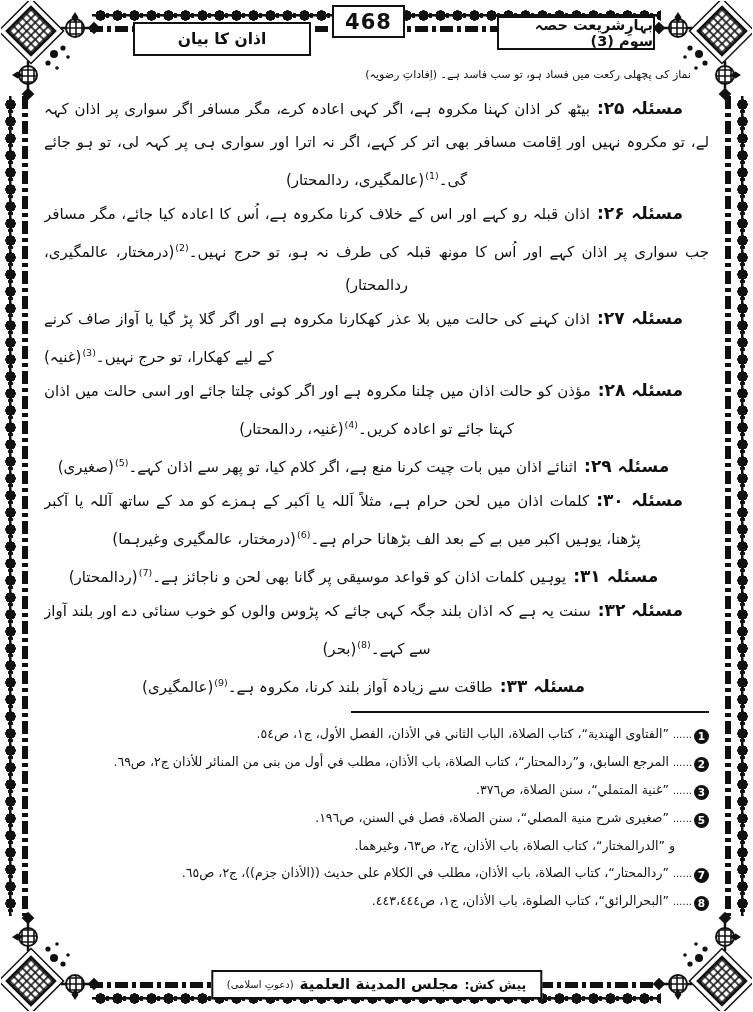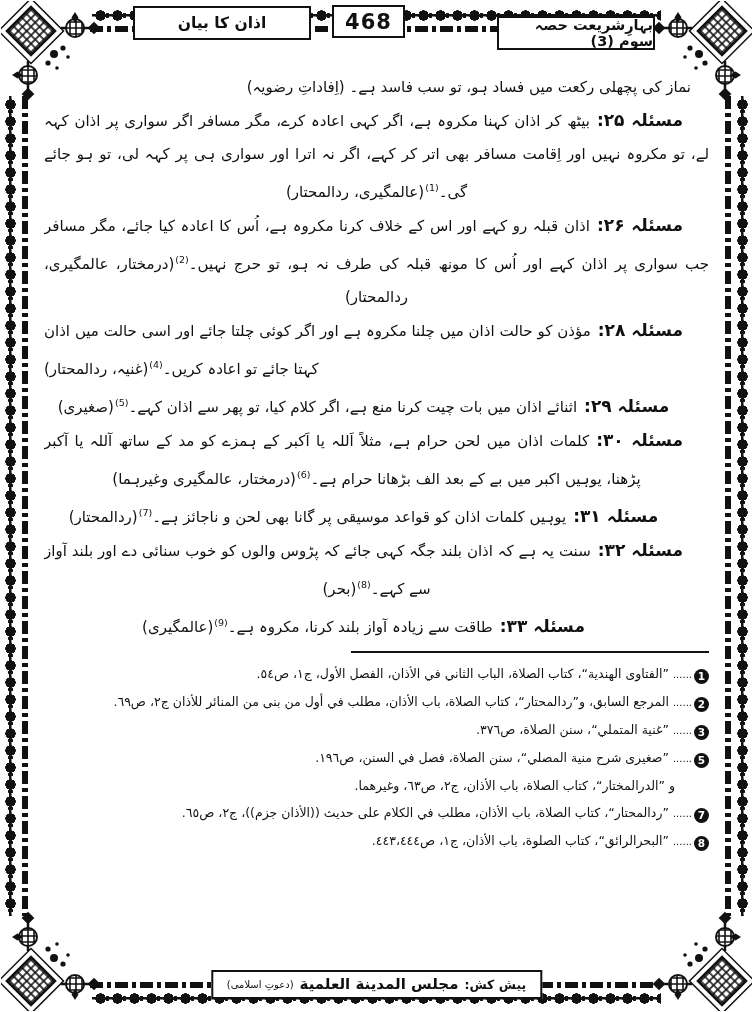--- a/index.html
+++ b/index.html
@@ -56,28 +56,28 @@
   .c-br { bottom:1px; right:1px; transform:scale(-1,-1); }
 
   
   .hdr-box {
     position:absolute; z-index:3; background:#fff; border:2.5px solid #111;
     display:flex; align-items:center; justify-content:center;
     direction:rtl; font-weight:bold;
   }
   .hdr-book    { top:16px; left:497px; width:158px; height:34px; font-size:14.5px; }
   .hdr-page    { top:5px; left:332px; width:73px;  height:33px; font-size:21px; letter-spacing:1px; direction:ltr; }
-  .hdr-chapter { top:6px; left:133px; width:178px; height:34px; font-size:15.5px; }
+  .hdr-chapter { top:22px; left:133px; width:178px; height:34px; font-size:15.5px; }
 
   
   .content {
     position:absolute; z-index:2; left:44px; right:44px; top:58px; bottom:48px;
     direction:rtl; overflow:hidden;
   }
-  .intro { font-size:15px; line-height:34px; text-align:right; padding-left:20px; text-indent:18px;margin-top:12px; }
+  .intro { font-size:11px; line-height:34px; text-align:right; padding-left:20px; text-indent:18px; }
   .masla { font-size:15px; line-height:33px; text-align:justify; text-align-last:center; text-indent:26px; }
   .masla .label { font-weight:bold; font-size:17px; margin-left:7px; }
   .masla .sup { font-size:9.5px; direction:ltr; unicode-bidi:isolate; vertical-align:6px; }
   .masla .ref { margin-right:1px; }
   #masail .masla:nth-child(3) { text-align-last:left; }
 
   .fn-sep { width:358px; border-top:2px solid #111; margin:7px 0 7px auto; }
   .fn { font-size:12.5px; line-height:27px; text-align:right; }
   .fn-num {
     display:inline-block; width:15px; height:15px; border-radius:50%;
@@ -160,20 +160,21 @@
     <span>اذان کا بیان</span>
   </div>
 
   <div class="content">
     <p class="intro">نماز کی پچھلی رکعت میں فساد ہو، تو سب فاسد ہے۔ (اِفاداتِ رضویہ)</p>
     <div id="masail">
   <p class="masla"><b class="label">مسئلہ ۲۵:</b><span class="mtext">بیٹھ کر اذان کہنا مکروہ ہے، اگر کہی اعادہ کرے، مگر مسافر اگر سواری پر اذان کہہ لے، تو مکروہ نہیں اور اِقامت مسافر بھی اتر کر کہے، اگر نہ اترا اور سواری ہی پر کہہ لی، تو ہو جائے گی۔</span><sup class="sup">(1)</sup><span class="ref">(عالمگیری، ردالمحتار)</span></p>
 
   <p class="masla"><b class="label">مسئلہ ۲۶:</b><span class="mtext">اذان قبلہ رو کہے اور اس کے خلاف کرنا مکروہ ہے، اُس کا اعادہ کیا جائے، مگر مسافر جب سواری پر اذان کہے اور اُس کا مونھ قبلہ کی طرف نہ ہو، تو حرج نہیں۔</span><sup class="sup">(2)</sup><span class="ref">(درمختار، عالمگیری، ردالمحتار)</span></p>
 
+  <p class="masla"><b class="label">مسئلہ ۲۷:</b><span class="mtext">اذان کہنے کی حالت میں بلا عذر کھکارنا مکروہ ہے اور اگر گلا پڑ گیا یا آواز صاف کرنے کے لیے کھکارا، تو حرج نہیں۔</span><sup class="sup">(3)</sup><span class="ref">(غنیہ)</span></p>
 
   <p class="masla"><b class="label">مسئلہ ۲۸:</b><span class="mtext">مؤذن کو حالت اذان میں چلنا مکروہ ہے اور اگر کوئی چلتا جائے اور اسی حالت میں اذان کہتا جائے تو اعادہ کریں۔</span><sup class="sup">(4)</sup><span class="ref">(غنیہ، ردالمحتار)</span></p>
 
   <p class="masla"><b class="label">مسئلہ ۲۹:</b><span class="mtext">اثنائے اذان میں بات چیت کرنا منع ہے، اگر کلام کیا، تو پھر سے اذان کہے۔</span><sup class="sup">(5)</sup><span class="ref">(صغیری)</span></p>
 
   <p class="masla"><b class="label">مسئلہ ۳۰:</b><span class="mtext">کلمات اذان میں لحن حرام ہے، مثلاً اَللہ یا اَکبر کے ہمزے کو مد کے ساتھ آللہ یا آکبر پڑھنا، یوہیں اکبر میں بے کے بعد الف بڑھانا حرام ہے۔</span><sup class="sup">(6)</sup><span class="ref">(درمختار، عالمگیری وغیرہما)</span></p>
 
   <p class="masla"><b class="label">مسئلہ ۳۱:</b><span class="mtext">یوہیں کلمات اذان کو قواعد موسیقی پر گانا بھی لحن و ناجائز ہے۔</span><sup class="sup">(7)</sup><span class="ref">(ردالمحتار)</span></p>
 
   <p class="masla"><b class="label">مسئلہ ۳۲:</b><span class="mtext">سنت یہ ہے کہ اذان بلند جگہ کہی جائے کہ پڑوس والوں کو خوب سنائی دے اور بلند آواز سے کہے۔</span><sup class="sup">(8)</sup><span class="ref">(بحر)</span></p>

